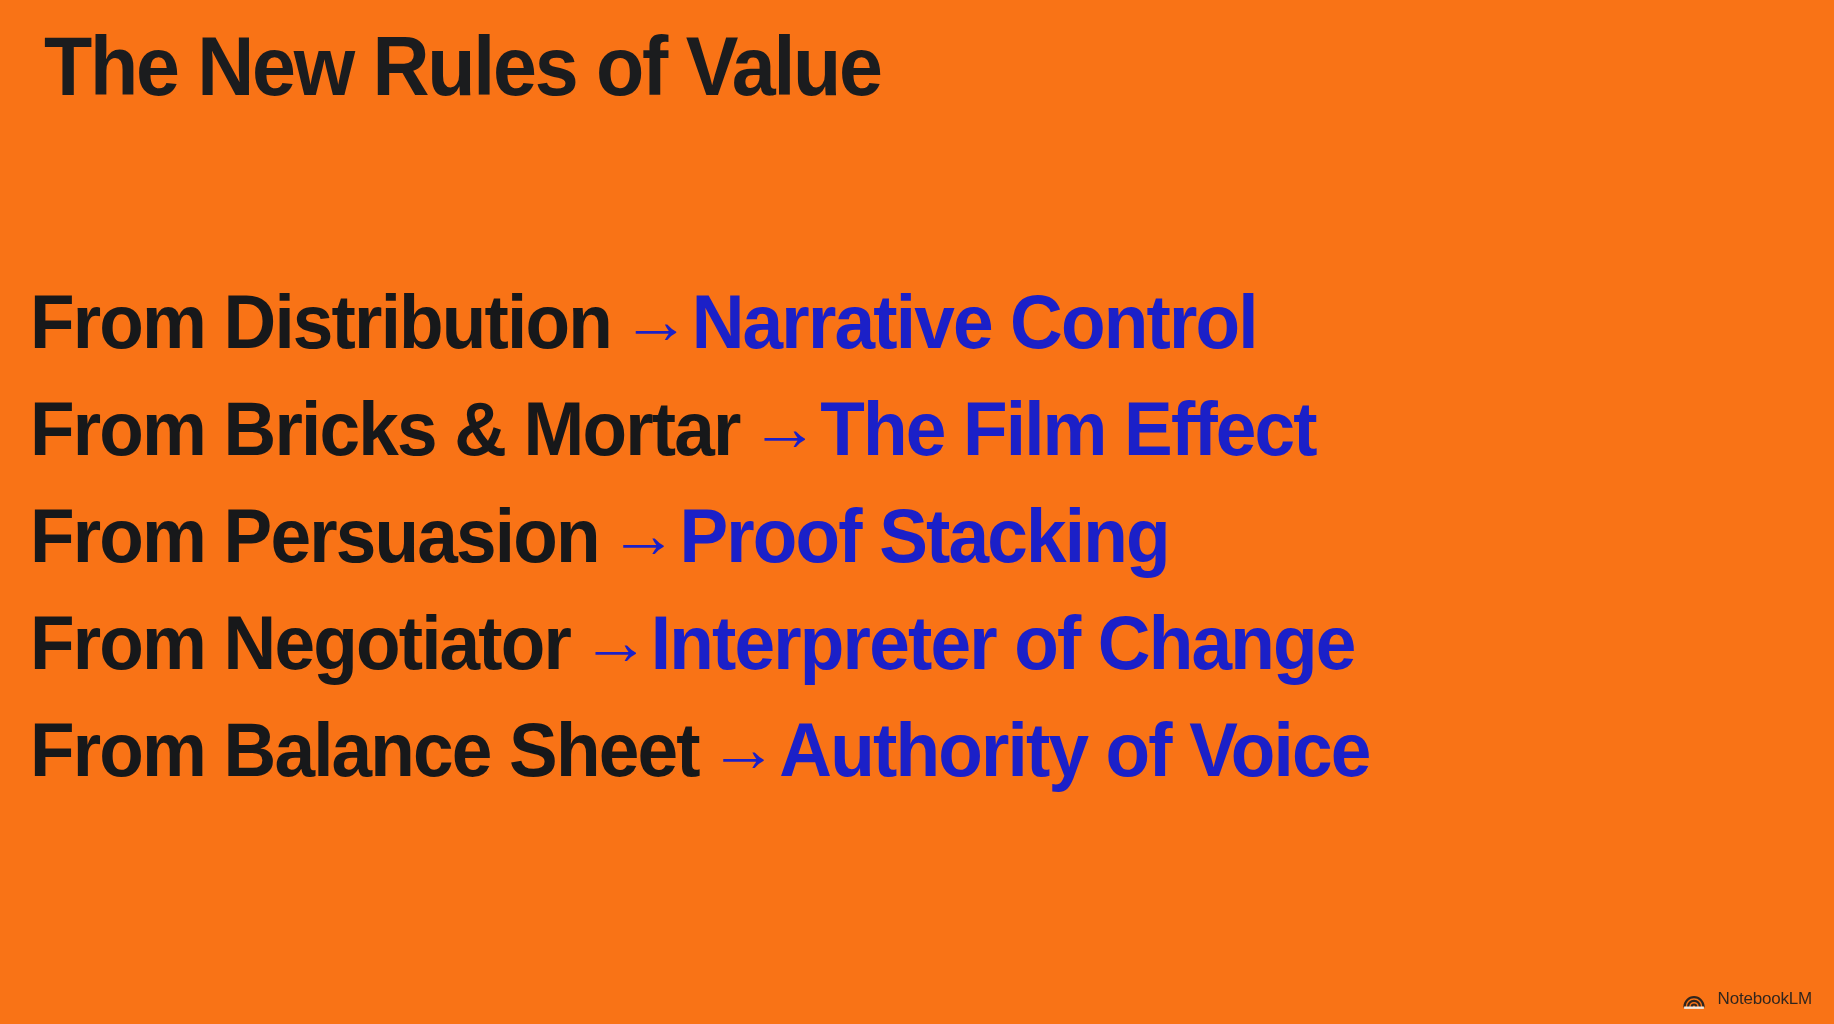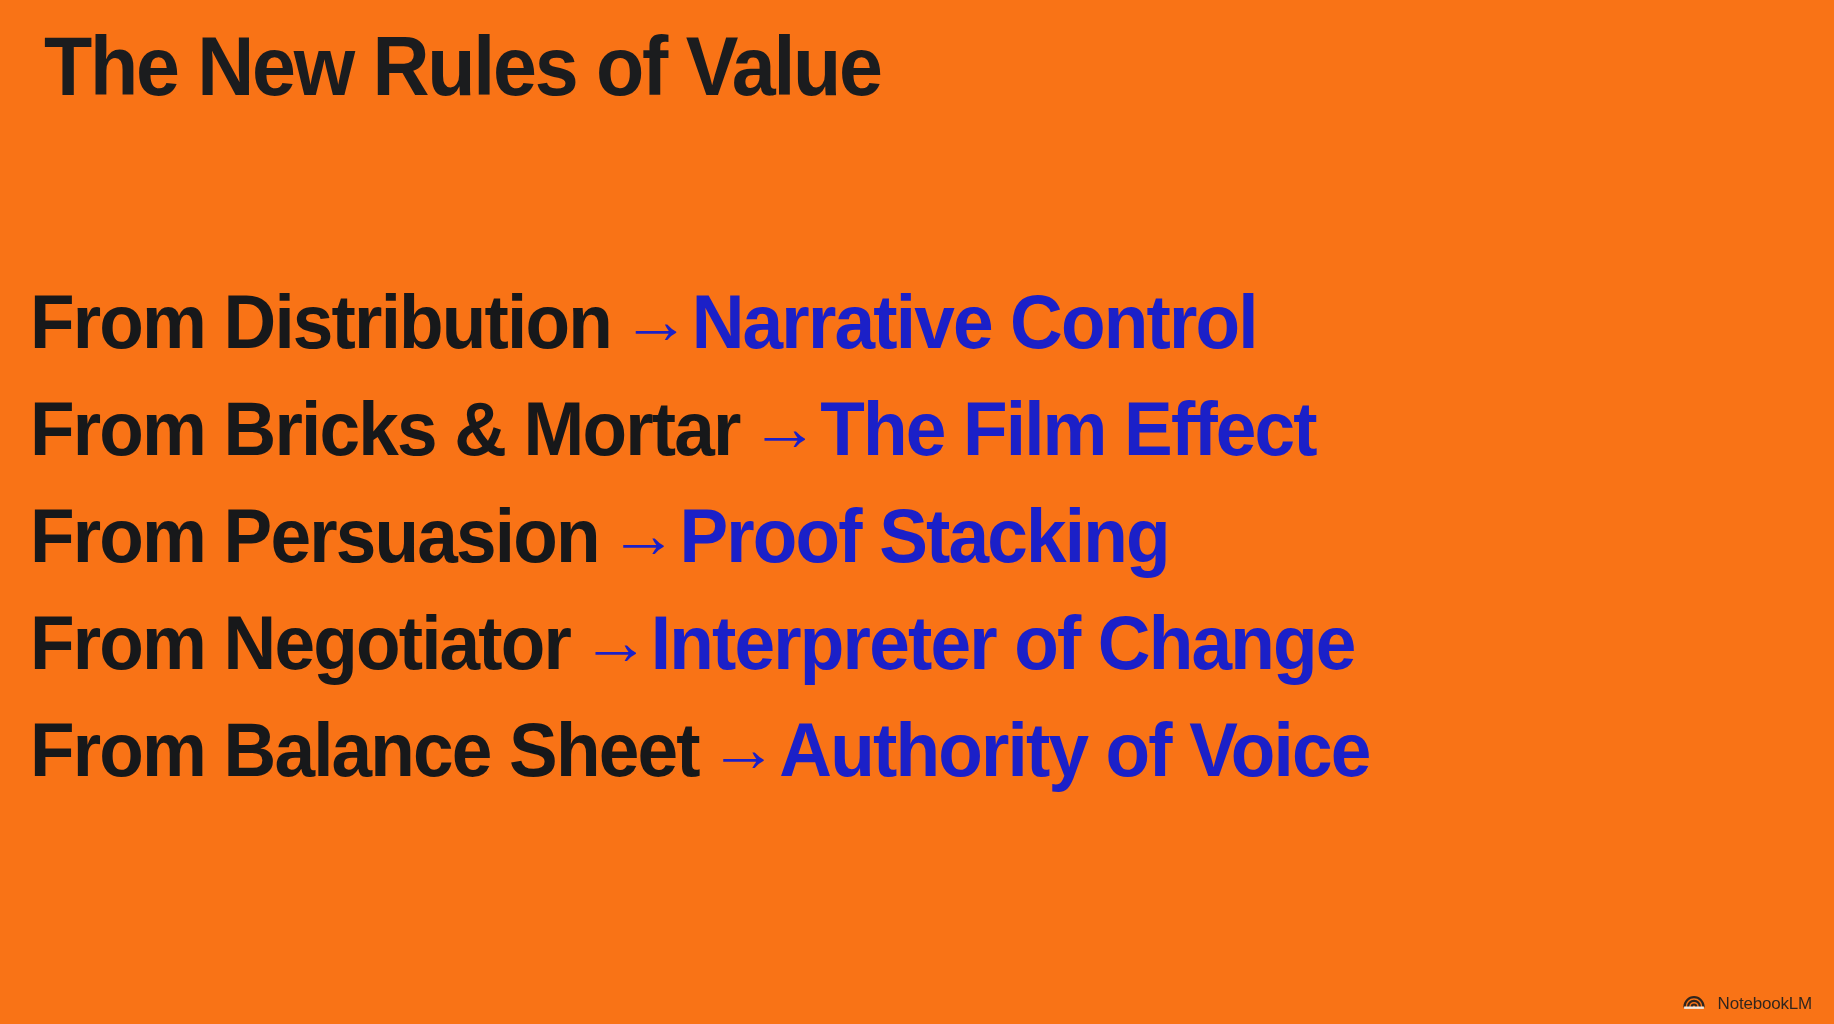--- a/index.html
+++ b/index.html
@@ -77,21 +77,21 @@
   .rule-to {
     color: #1b20c8;
   }
 
   
   #watermark {
     position: absolute;
     right: 22px;
     bottom: 12px;
     display: flex;
-    align-items: flex-end;
+    align-items: flex-start;
     gap: 13px;
     opacity: 0.92;
   }
 
   #watermark-icon {
     width: 22px;
     height: 22px;
     display: block;
   }
 

